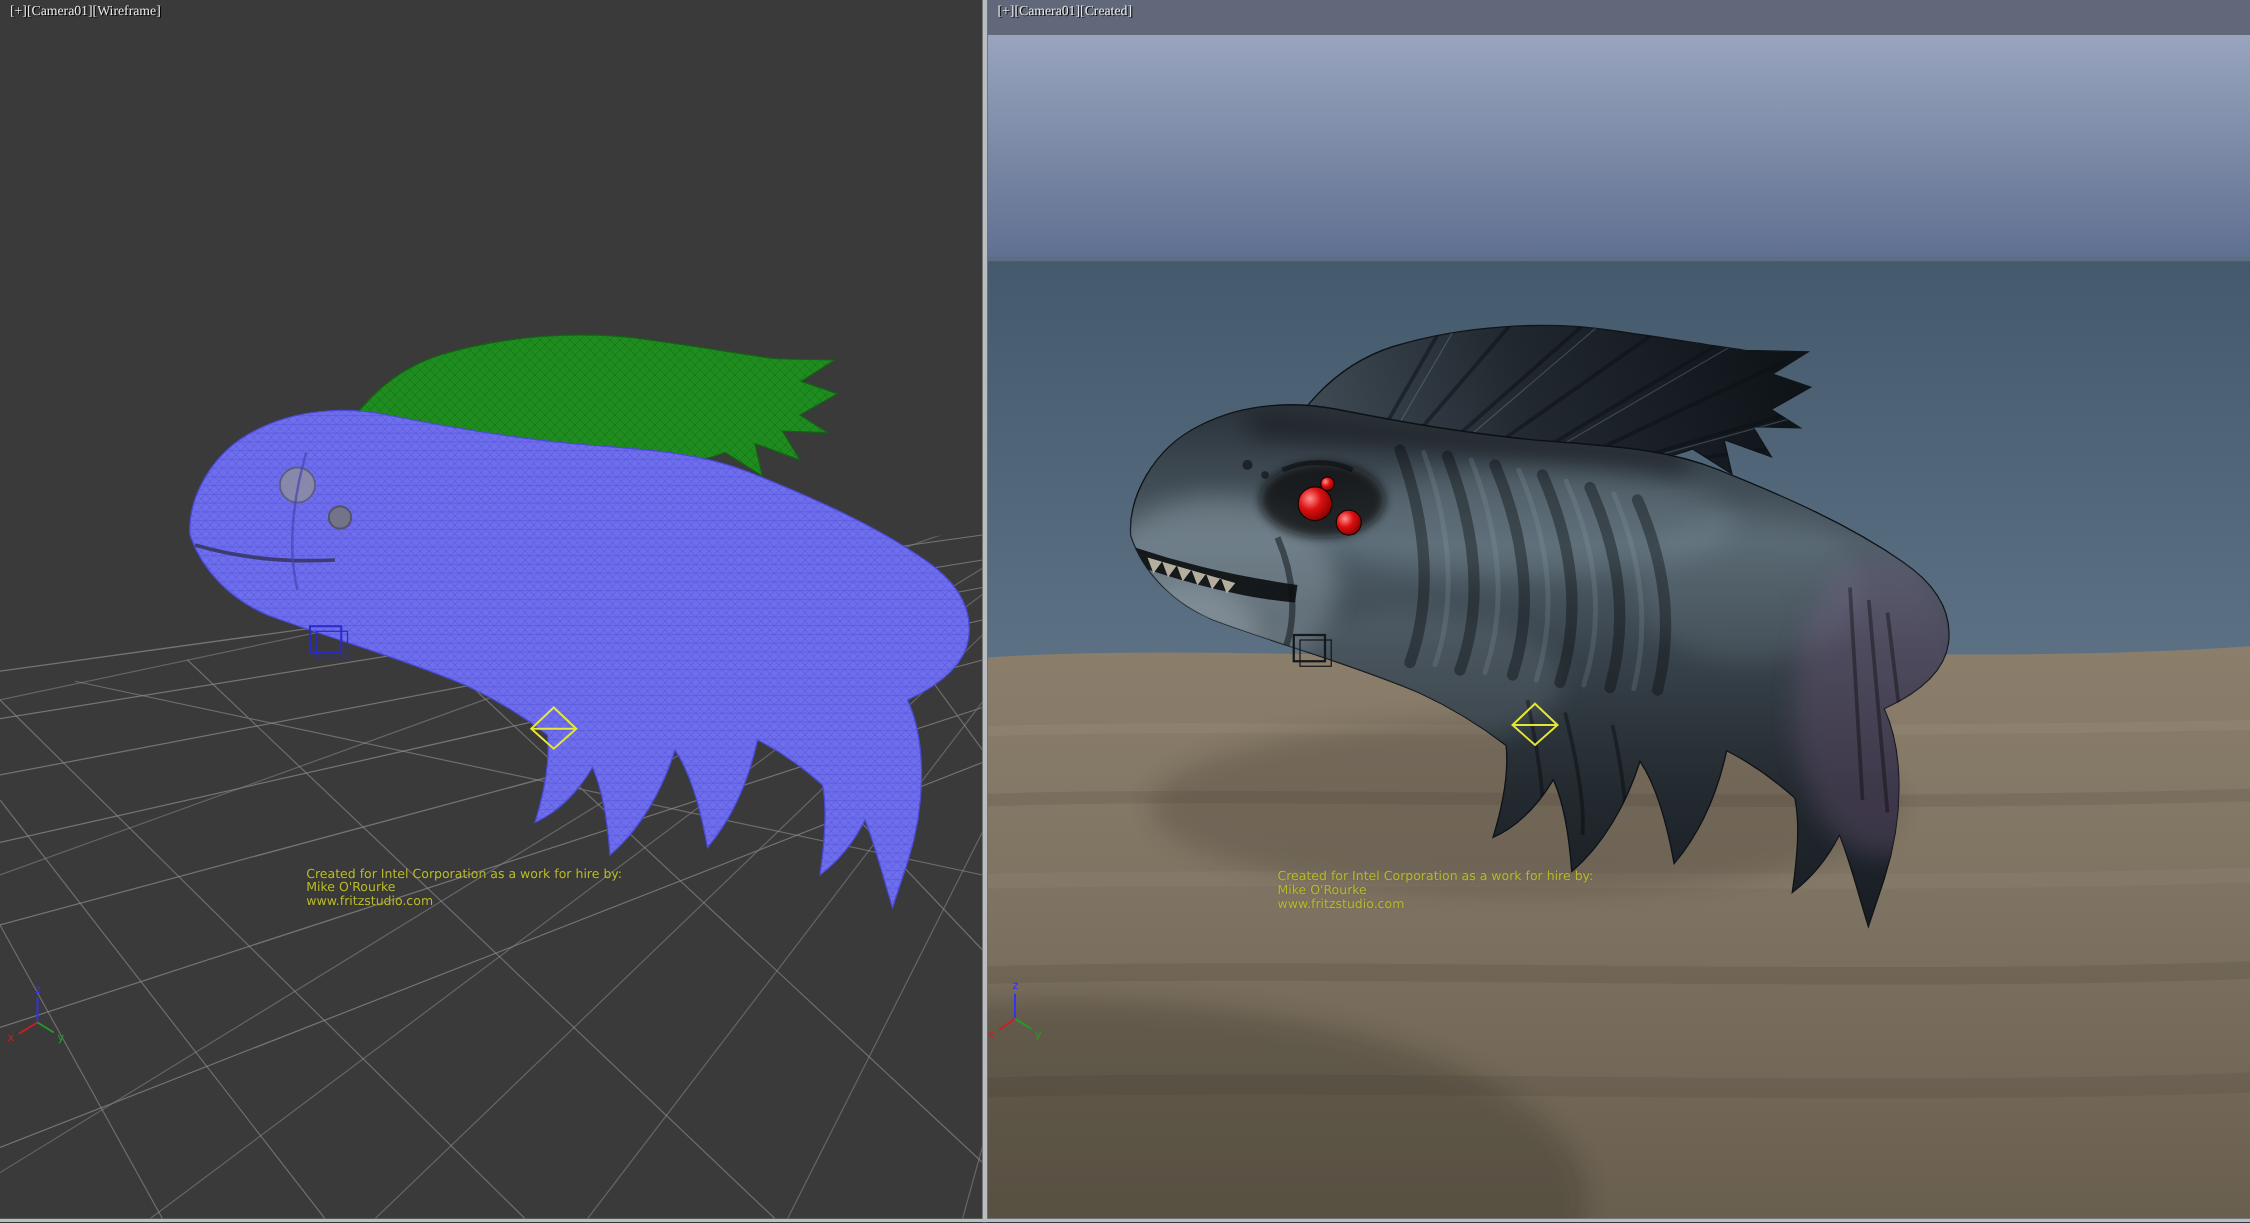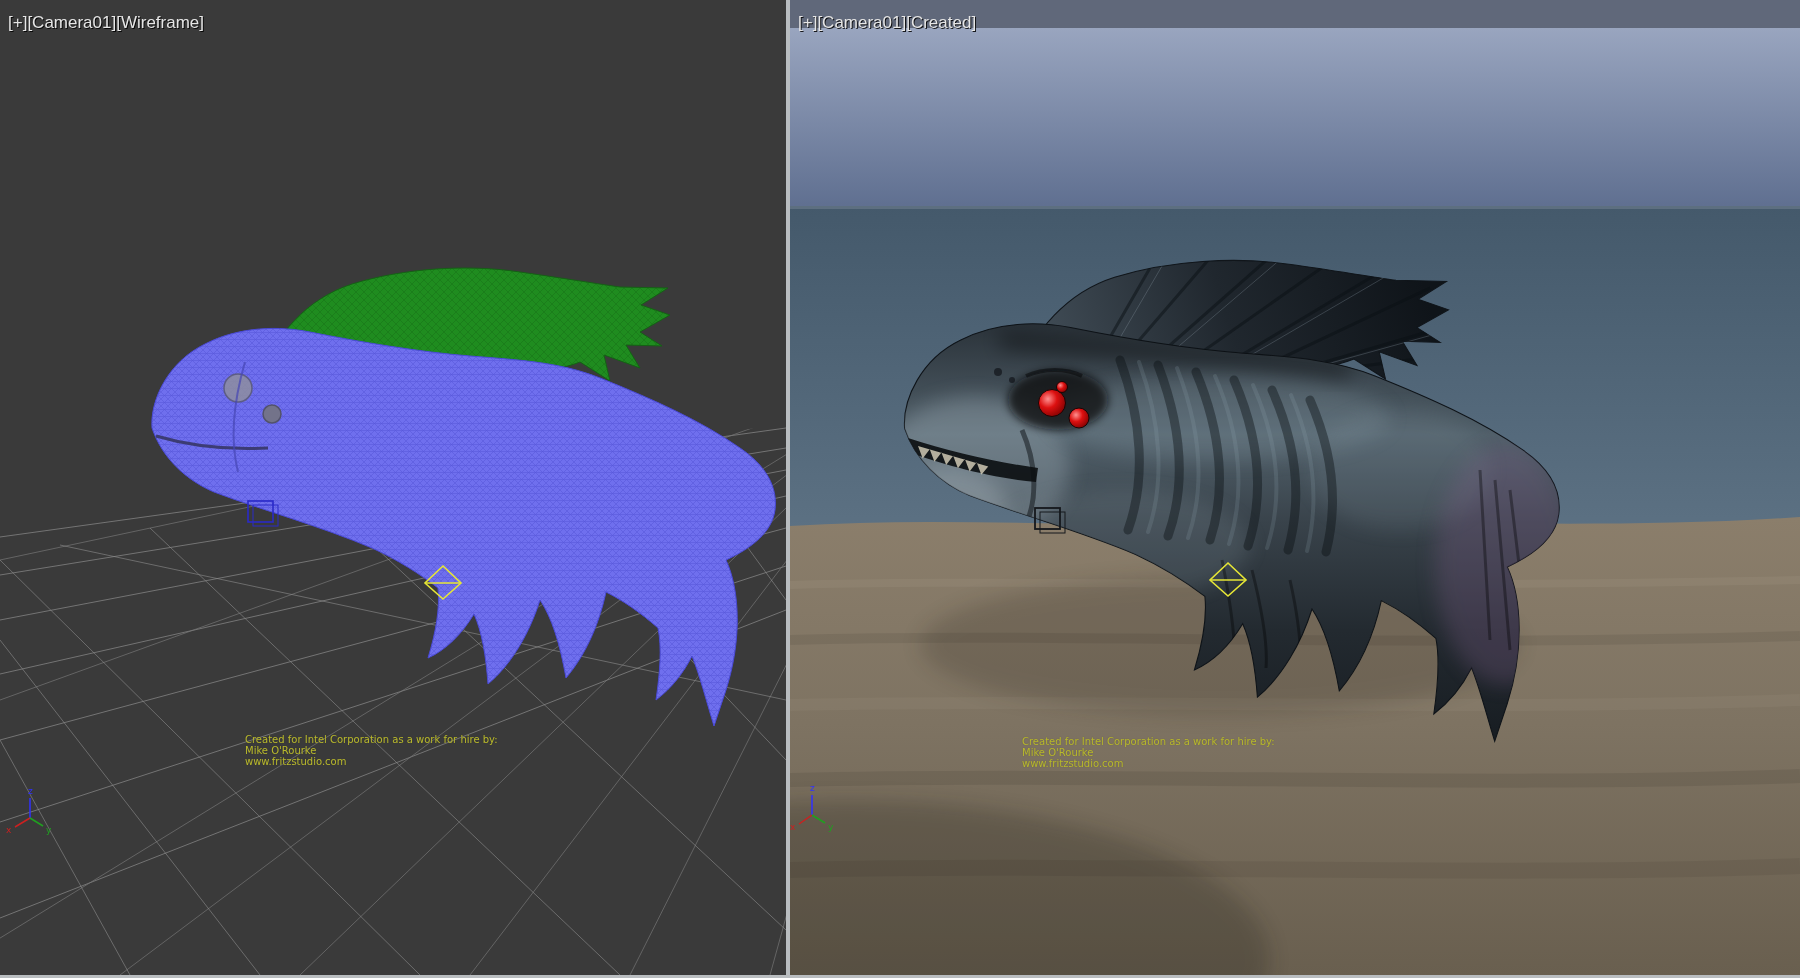--- a/index.html
+++ b/index.html
@@ -4,27 +4,27 @@
 <style>
   html,body{margin:0;padding:0;background:#111;}
   .app{position:relative;width:1800px;height:978px;background:#222;overflow:hidden;
        font-family:"DejaVu Sans",sans-serif;}
   .viewport{position:absolute;top:0;height:975px;overflow:hidden;}
   .vp-left{left:0;width:786px;background:#3a3a3a;}
   .vp-right{left:790px;width:1010px;background:#66758f;}
   .divider{position:absolute;left:786px;top:0;width:4px;height:978px;background:#b9bdc0;}
   .bottom-strip{position:absolute;left:0;top:975px;width:1800px;height:3px;background:#b9bdc0;}
   svg.scene{position:absolute;left:0;top:0;display:block;}
-  .vp-label{position:absolute;top:13px;left:8px;z-index:5;
-            font-family:Liberation Sans, sans-serif;font-size:17px;color:#e6e6e6;
+  .vp-label{position:absolute;top:3px;left:8px;z-index:5;
+            font-family:Liberation Serif, serif;font-size:11px;color:#e6e6e6;
             text-shadow:1px 1px 0 rgba(0,0,0,.85);user-select:none;}
   .vp-label span{cursor:pointer;}
   .watermark{position:absolute;z-index:4;font-family:"DejaVu Sans",sans-serif;
              font-size:10px;line-height:11px;color:#b9b92e;
-             text-shadow:0 0 1px rgba(60,60,0,.35);margin-top:40px;}
+             text-shadow:0 0 1px rgba(60,60,0,.35);}
   .wm-left{left:245px;top:694px;}
   .wm-right{left:232px;top:696px;}
 </style>
 </head>
 <body>
 
 <svg width="0" height="0" style="position:absolute" aria-hidden="true">
   <defs>
 
     <path id="fish-body" d="M152,428 C150,400 168,362 205,344 C240,326 280,326 310,332

